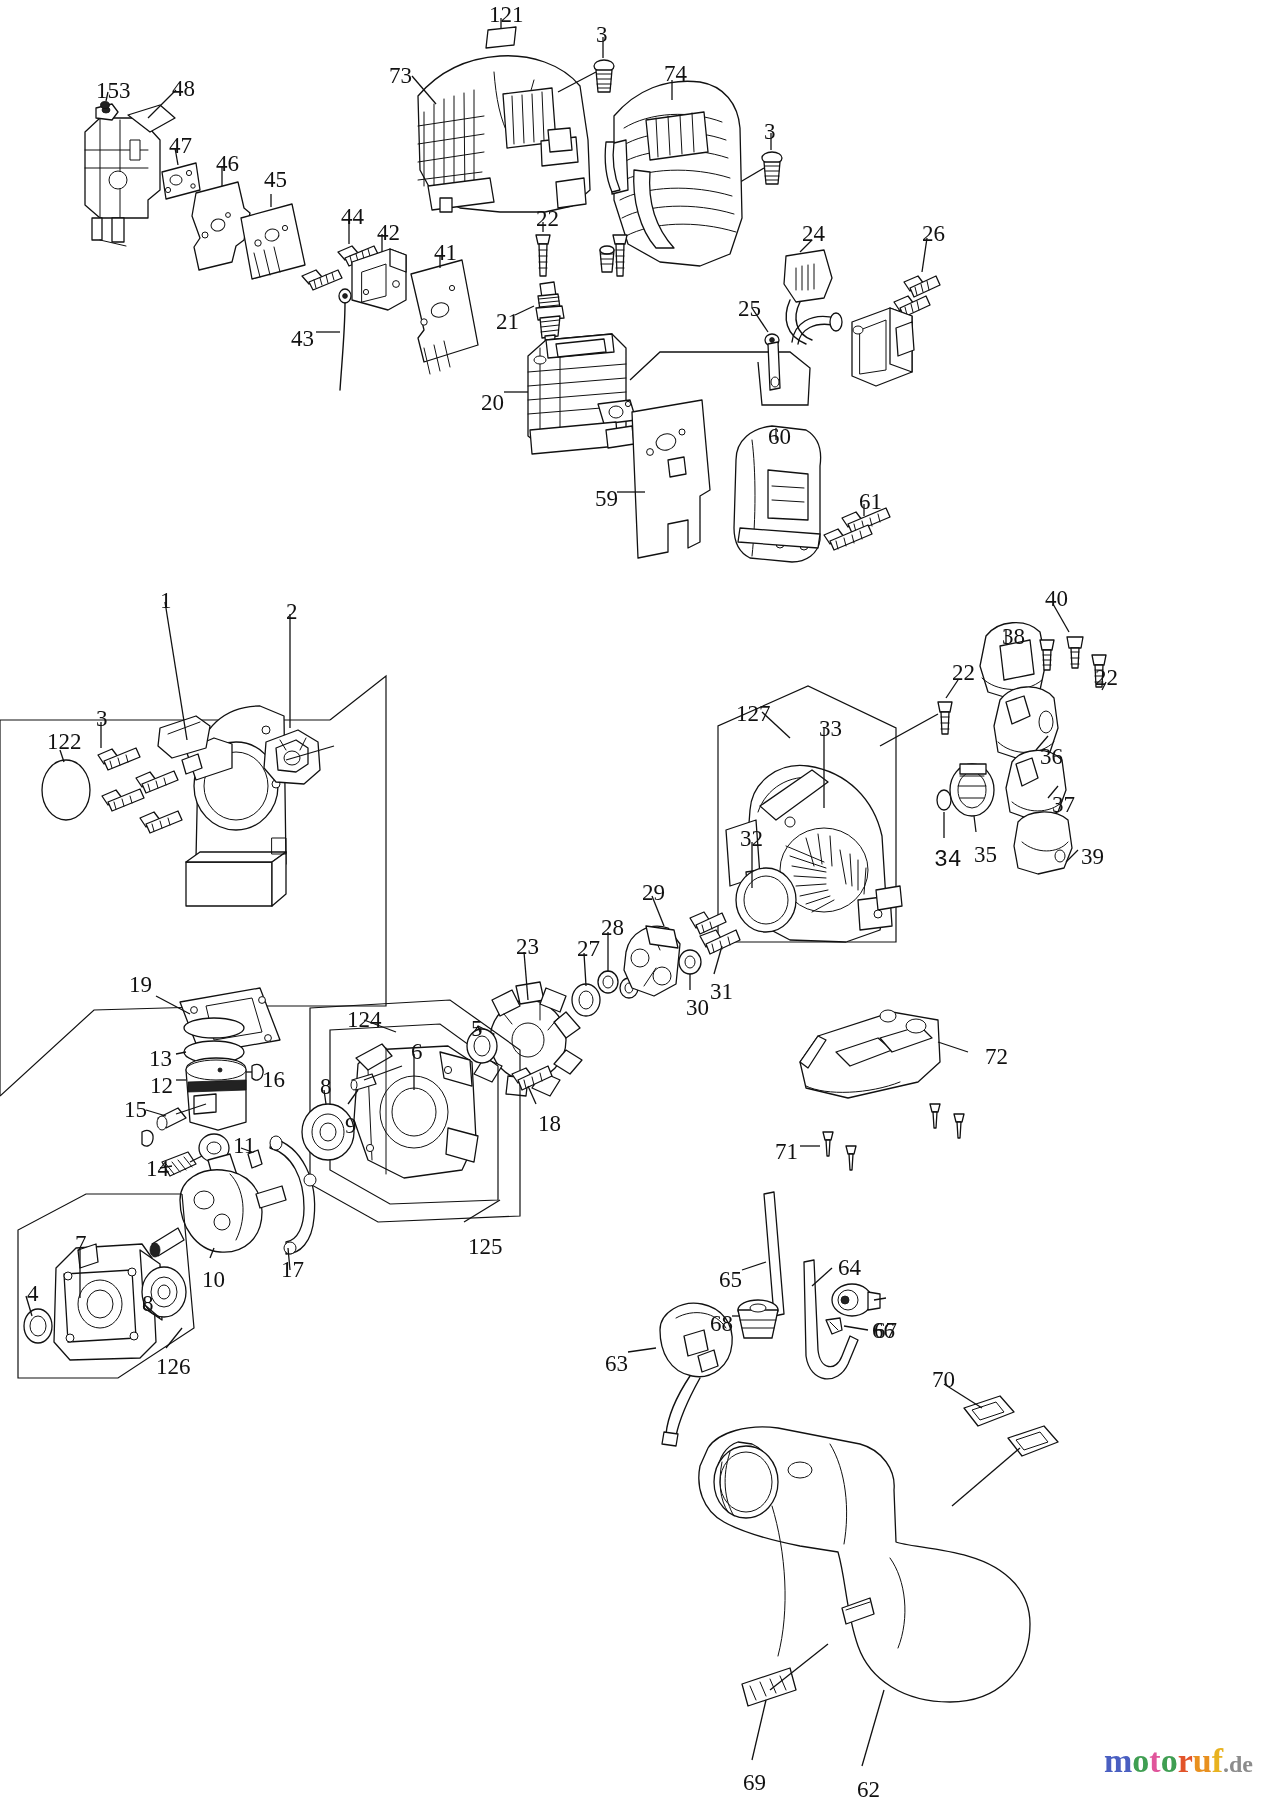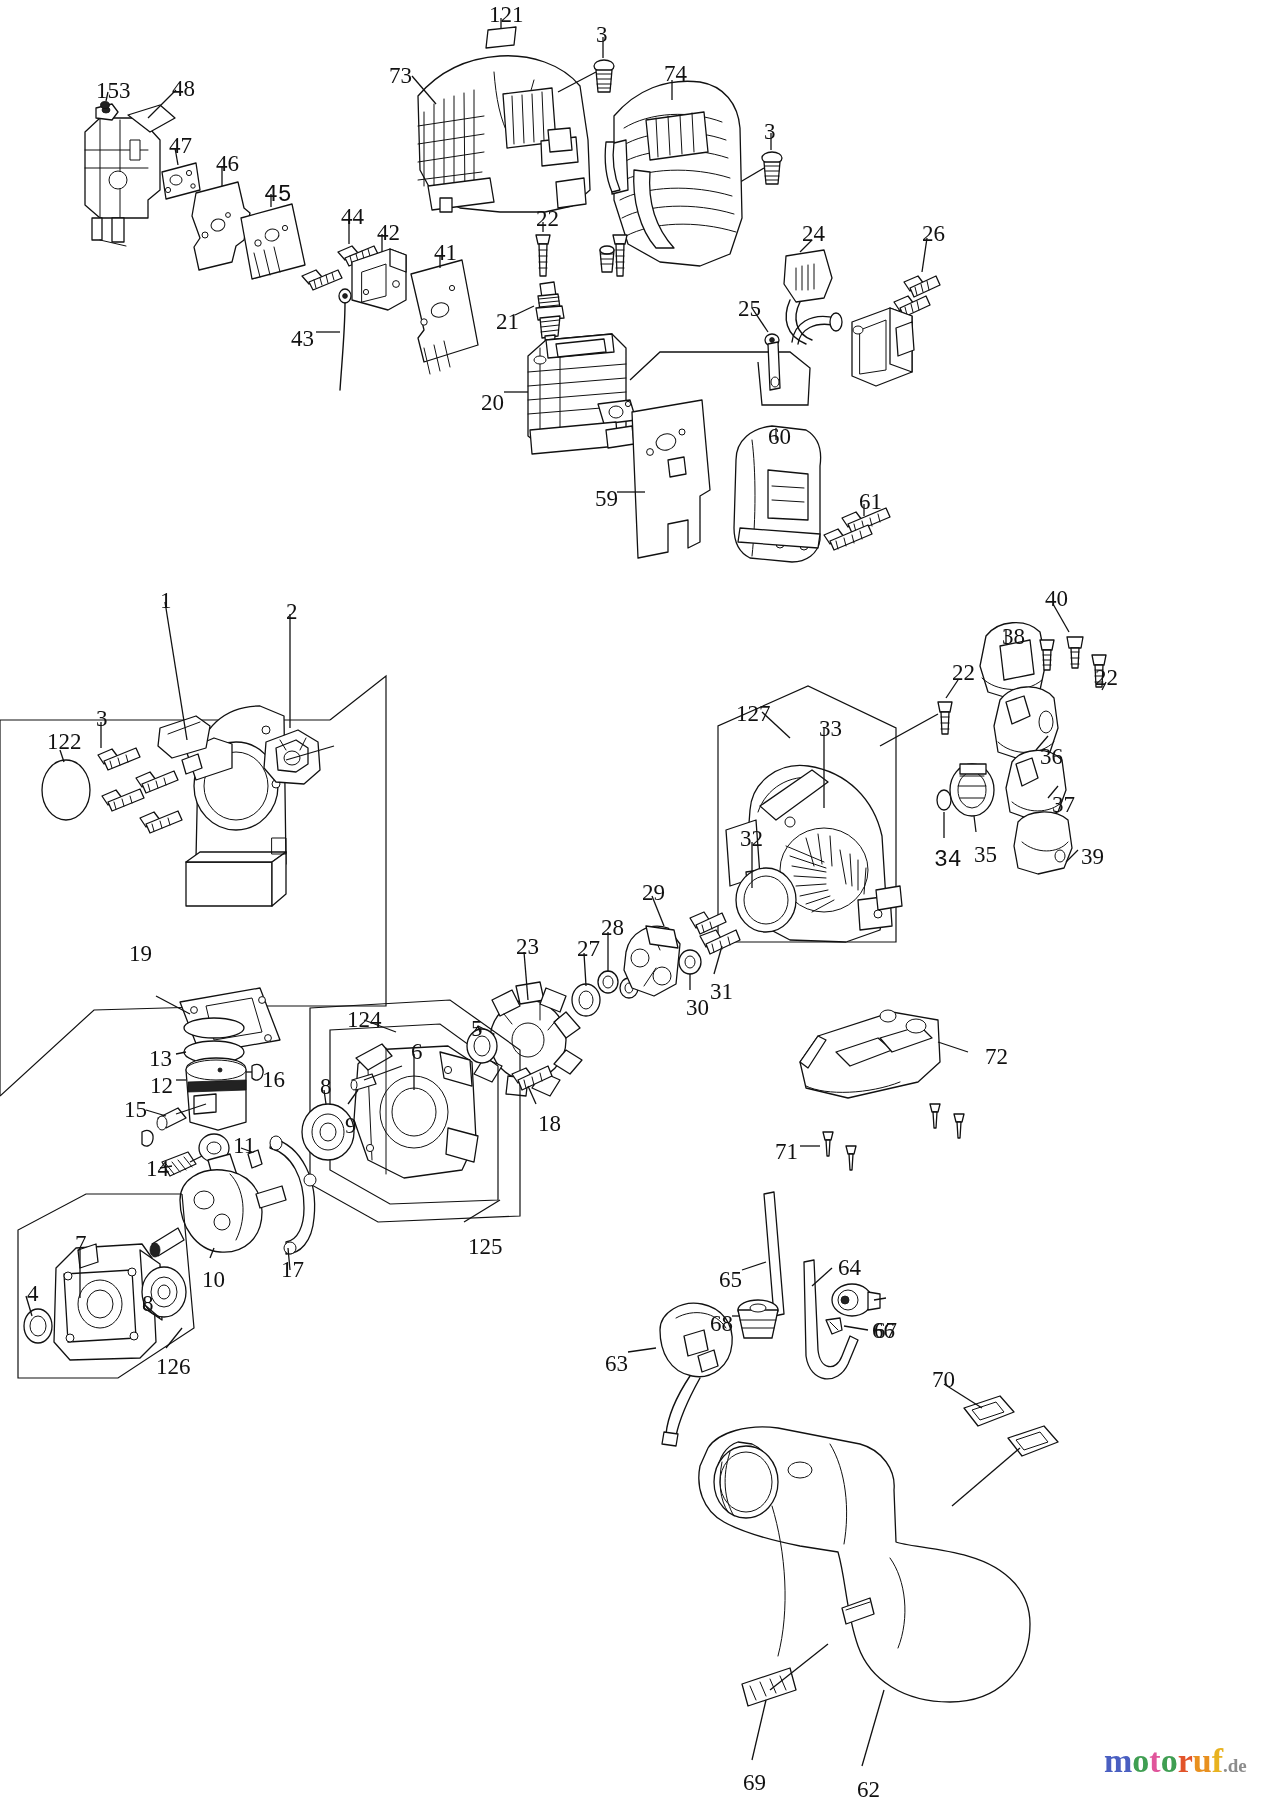--- a/index.html
+++ b/index.html
@@ -4,21 +4,21 @@
 <style>
   html,body{margin:0;padding:0;background:#fff;}
   body{width:1278px;height:1800px;position:relative;overflow:hidden;
        font-family:"Liberation Serif", serif;}
   #diagram{position:absolute;left:0;top:0;width:1278px;height:1800px;}
   .callout{position:absolute;font-family:"Liberation Serif",serif;font-size:23px;
            color:#111;line-height:1;white-space:nowrap;}
   .wm{position:absolute;left:1104px;top:1742px;font-family:"Liberation Serif",serif;
       font-size:34px;font-weight:600;letter-spacing:0px;}
   .wm span{display:inline-block;}
-  .wm .de{font-size:19px;color:#8c8c8c;font-weight:600;}
+  .wm .de{font-size:24px;color:#8c8c8c;font-weight:600;}
 </style>
 </head>
 <body>
 
 <svg id="diagram" viewBox="0 0 1278 1800" xmlns="http://www.w3.org/2000/svg">
   <defs>
     <style>
       .ln{fill:none;stroke:#111;stroke-width:1.4;stroke-linecap:round;stroke-linejoin:round;}
       .lnT{fill:none;stroke:#111;stroke-width:1.0;stroke-linecap:round;stroke-linejoin:round;}
       .lead{fill:none;stroke:#111;stroke-width:1.3;}
@@ -749,21 +749,21 @@
 <div id="callout-layer">
     <div class="callout" style="left: 489px; top: 3px;">121</div>
     <div class="callout" style="left: 596px; top: 23px;">3</div>
     <div class="callout" style="left: 664px; top: 62px;">74</div>
     <div class="callout" style="left: 389px; top: 64px; text-align: right;">73</div>
     <div class="callout" style="left: 96px; top: 79px;">153</div>
     <div class="callout" style="left: 172px; top: 77px;">48</div>
     <div class="callout" style="left: 764px; top: 120px;">3</div>
     <div class="callout" style="left: 169px; top: 134px;">47</div>
     <div class="callout" style="left: 216px; top: 152px;">46</div>
-    <div class="callout" style="left: 264px; top: 184px; font-family: Liberation Mono, monospace;">45</div>
+    <div class="callout" style="left: 264px; top: 168px;">45</div>
     <div class="callout" style="left: 341px; top: 205px;">44</div>
     <div class="callout" style="left: 377px; top: 221px;">42</div>
     <div class="callout" style="left: 434px; top: 241px;">41</div>
     <div class="callout" style="left: 536px; top: 207px;">22</div>
     <div class="callout" style="left: 802px; top: 222px;">24</div>
     <div class="callout" style="left: 922px; top: 222px;">26</div>
     <div class="callout" style="left: 738px; top: 297px;">25</div>
     <div class="callout" style="left: 496px; top: 310px;">21</div>
     <div class="callout" style="left: 291px; top: 327px;">43</div>
     <div class="callout" style="left: 481px; top: 391px;">20</div>
@@ -785,21 +785,21 @@
     <div class="callout" style="left: 974px; top: 843px;">35</div>
     <div class="callout" style="left: 934px; top: 849px; font-family: Liberation Mono, monospace;">34</div>
     <div class="callout" style="left: 740px; top: 827px;">32</div>
     <div class="callout" style="left: 1081px; top: 845px;">39</div>
     <div class="callout" style="left: 642px; top: 881px;">29</div>
     <div class="callout" style="left: 601px; top: 916px;">28</div>
     <div class="callout" style="left: 577px; top: 937px;">27</div>
     <div class="callout" style="left: 516px; top: 935px;">23</div>
     <div class="callout" style="left: 710px; top: 980px;">31</div>
     <div class="callout" style="left: 686px; top: 996px;">30</div>
-    <div class="callout" style="left: 129px; top: 942px; text-align: right;">19</div>
+    <div class="callout" style="left: 129px; top: 973px; text-align: right;">19</div>
     <div class="callout" style="left: 347px; top: 1008px;">124</div>
     <div class="callout" style="left: 471px; top: 1017px;">5</div>
     <div class="callout" style="left: 411px; top: 1040px;">6</div>
     <div class="callout" style="left: 149px; top: 1047px;">13</div>
     <div class="callout" style="left: 150px; top: 1074px;">12</div>
     <div class="callout" style="left: 262px; top: 1068px;">16</div>
     <div class="callout" style="left: 320px; top: 1075px;">8</div>
     <div class="callout" style="left: 124px; top: 1098px;">15</div>
     <div class="callout" style="left: 345px; top: 1114px;">9</div>
     <div class="callout" style="left: 538px; top: 1112px;">18</div>

